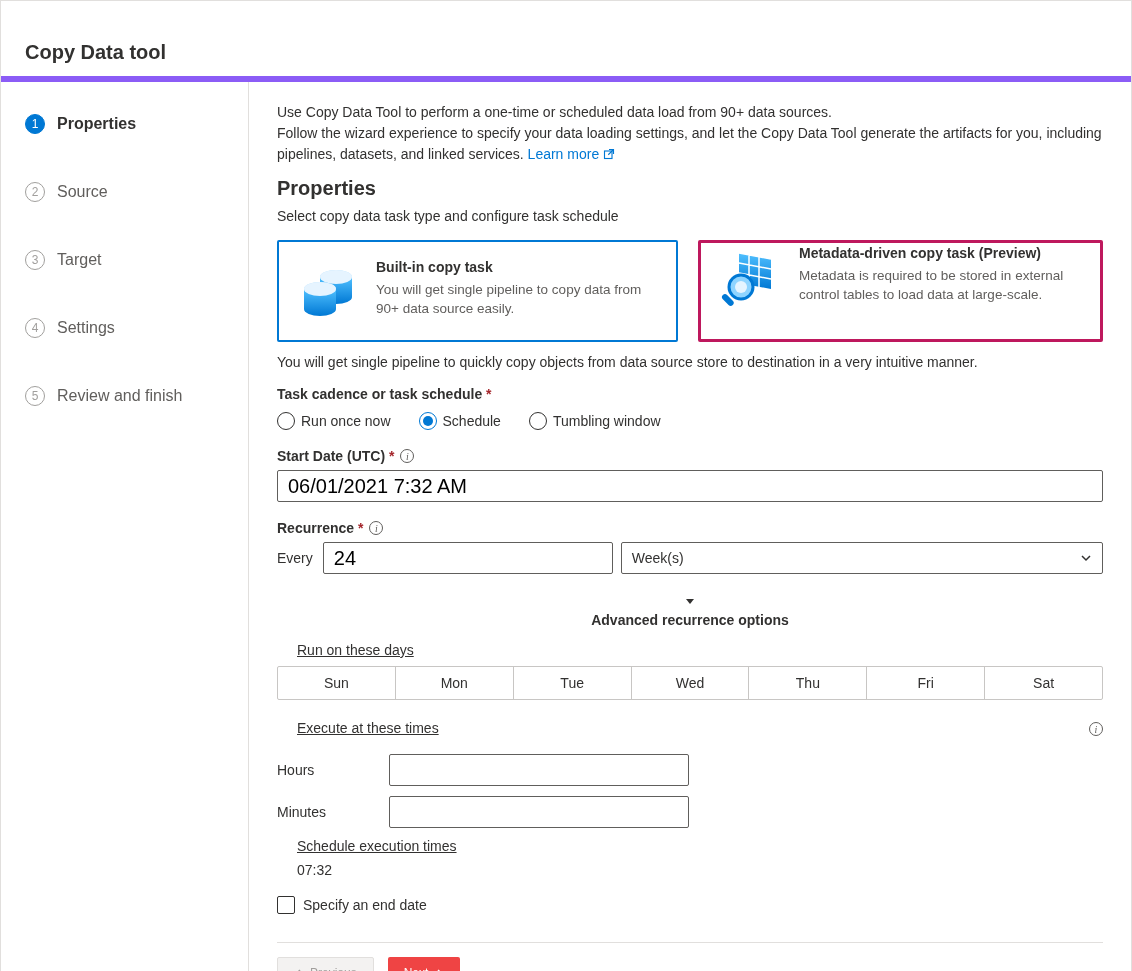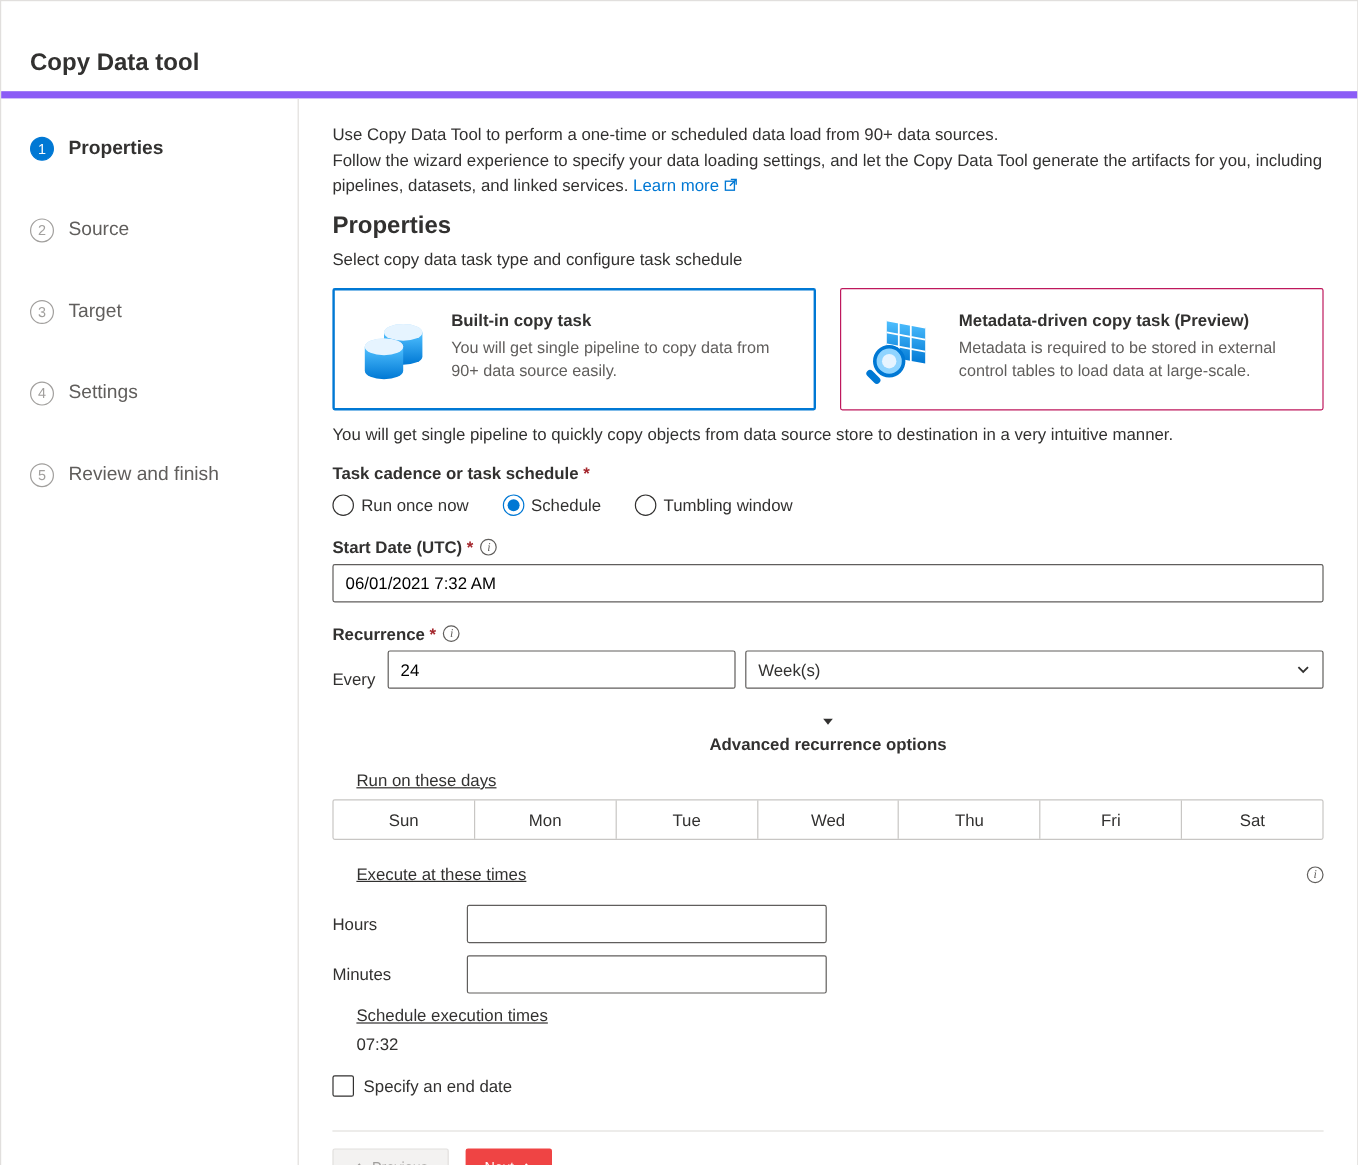--- a/index.html
+++ b/index.html
@@ -66,23 +66,23 @@
   }
   .intro { color: #323130; line-height: 1.5; margin-bottom: 12px; }
   .intro a { color: #0078d4; text-decoration: none; }
   .ext-icon { display:inline-block; width:12px; height:12px; vertical-align: -1px; }
   h2.section { font-size: 20px; font-weight: 600; margin: 12px 0 8px 0; }
   .sub { color: #323130; margin-bottom: 16px; }
   .label-strong { font-weight: 600; margin: 12px 0 8px 0; }
   .cards { display: flex; gap: 20px; margin-bottom: 12px; }
   .card {
     flex: 1;
-    border: 1px solid #be185d;
+    border: 3px solid #be185d;
     border-radius: 2px;
-    padding: 18px 18px;
+    padding: 2px 18px;
     display: flex;
     gap: 16px;
     cursor: pointer;
   }
   .card.selected { border: 2px solid #0078d4; padding: 17px; }
   .card-icon { width: 64px; height: 64px; flex-shrink: 0; }
   .card-title { font-weight: 600; margin-bottom: 6px; }
   .card-desc { color: #605e5c; line-height: 1.4; font-size: 13.5px; }
   .hint { color: #323130; margin: 10px 0 16px 0; }
   .req::after { content: " *"; color: #a4262c; }
@@ -101,24 +101,24 @@
     width: 14px; height: 14px; border: 1px solid #605e5c; border-radius: 50%;
     display: inline-flex; align-items: center; justify-content: center;
     font-size: 10px; color: #605e5c; font-weight: normal; font-style: italic;
     font-family: Georgia, serif;
   }
   .text-input {
     width: 100%;
     padding: 6px 10px;
     border: 1px solid #605e5c;
     border-radius: 2px;
-    font-size: 14px;
+    font-size: 20px;
     height: 32px;
   }
-  .recur-row { display: flex; align-items: flex-end; gap: 8px; }
+  .recur-row { display: flex; align-items: center; gap: 8px; }
   .recur-row .every-label { margin-right: 2px; }
   .recur-row .text-input { flex: 0 0 290px; }
   .select {
     flex: 1;
     height: 32px;
     border: 1px solid #605e5c;
     border-radius: 2px;
     padding: 0 10px;
     display: flex; align-items: center; justify-content: space-between;
     cursor: pointer;

